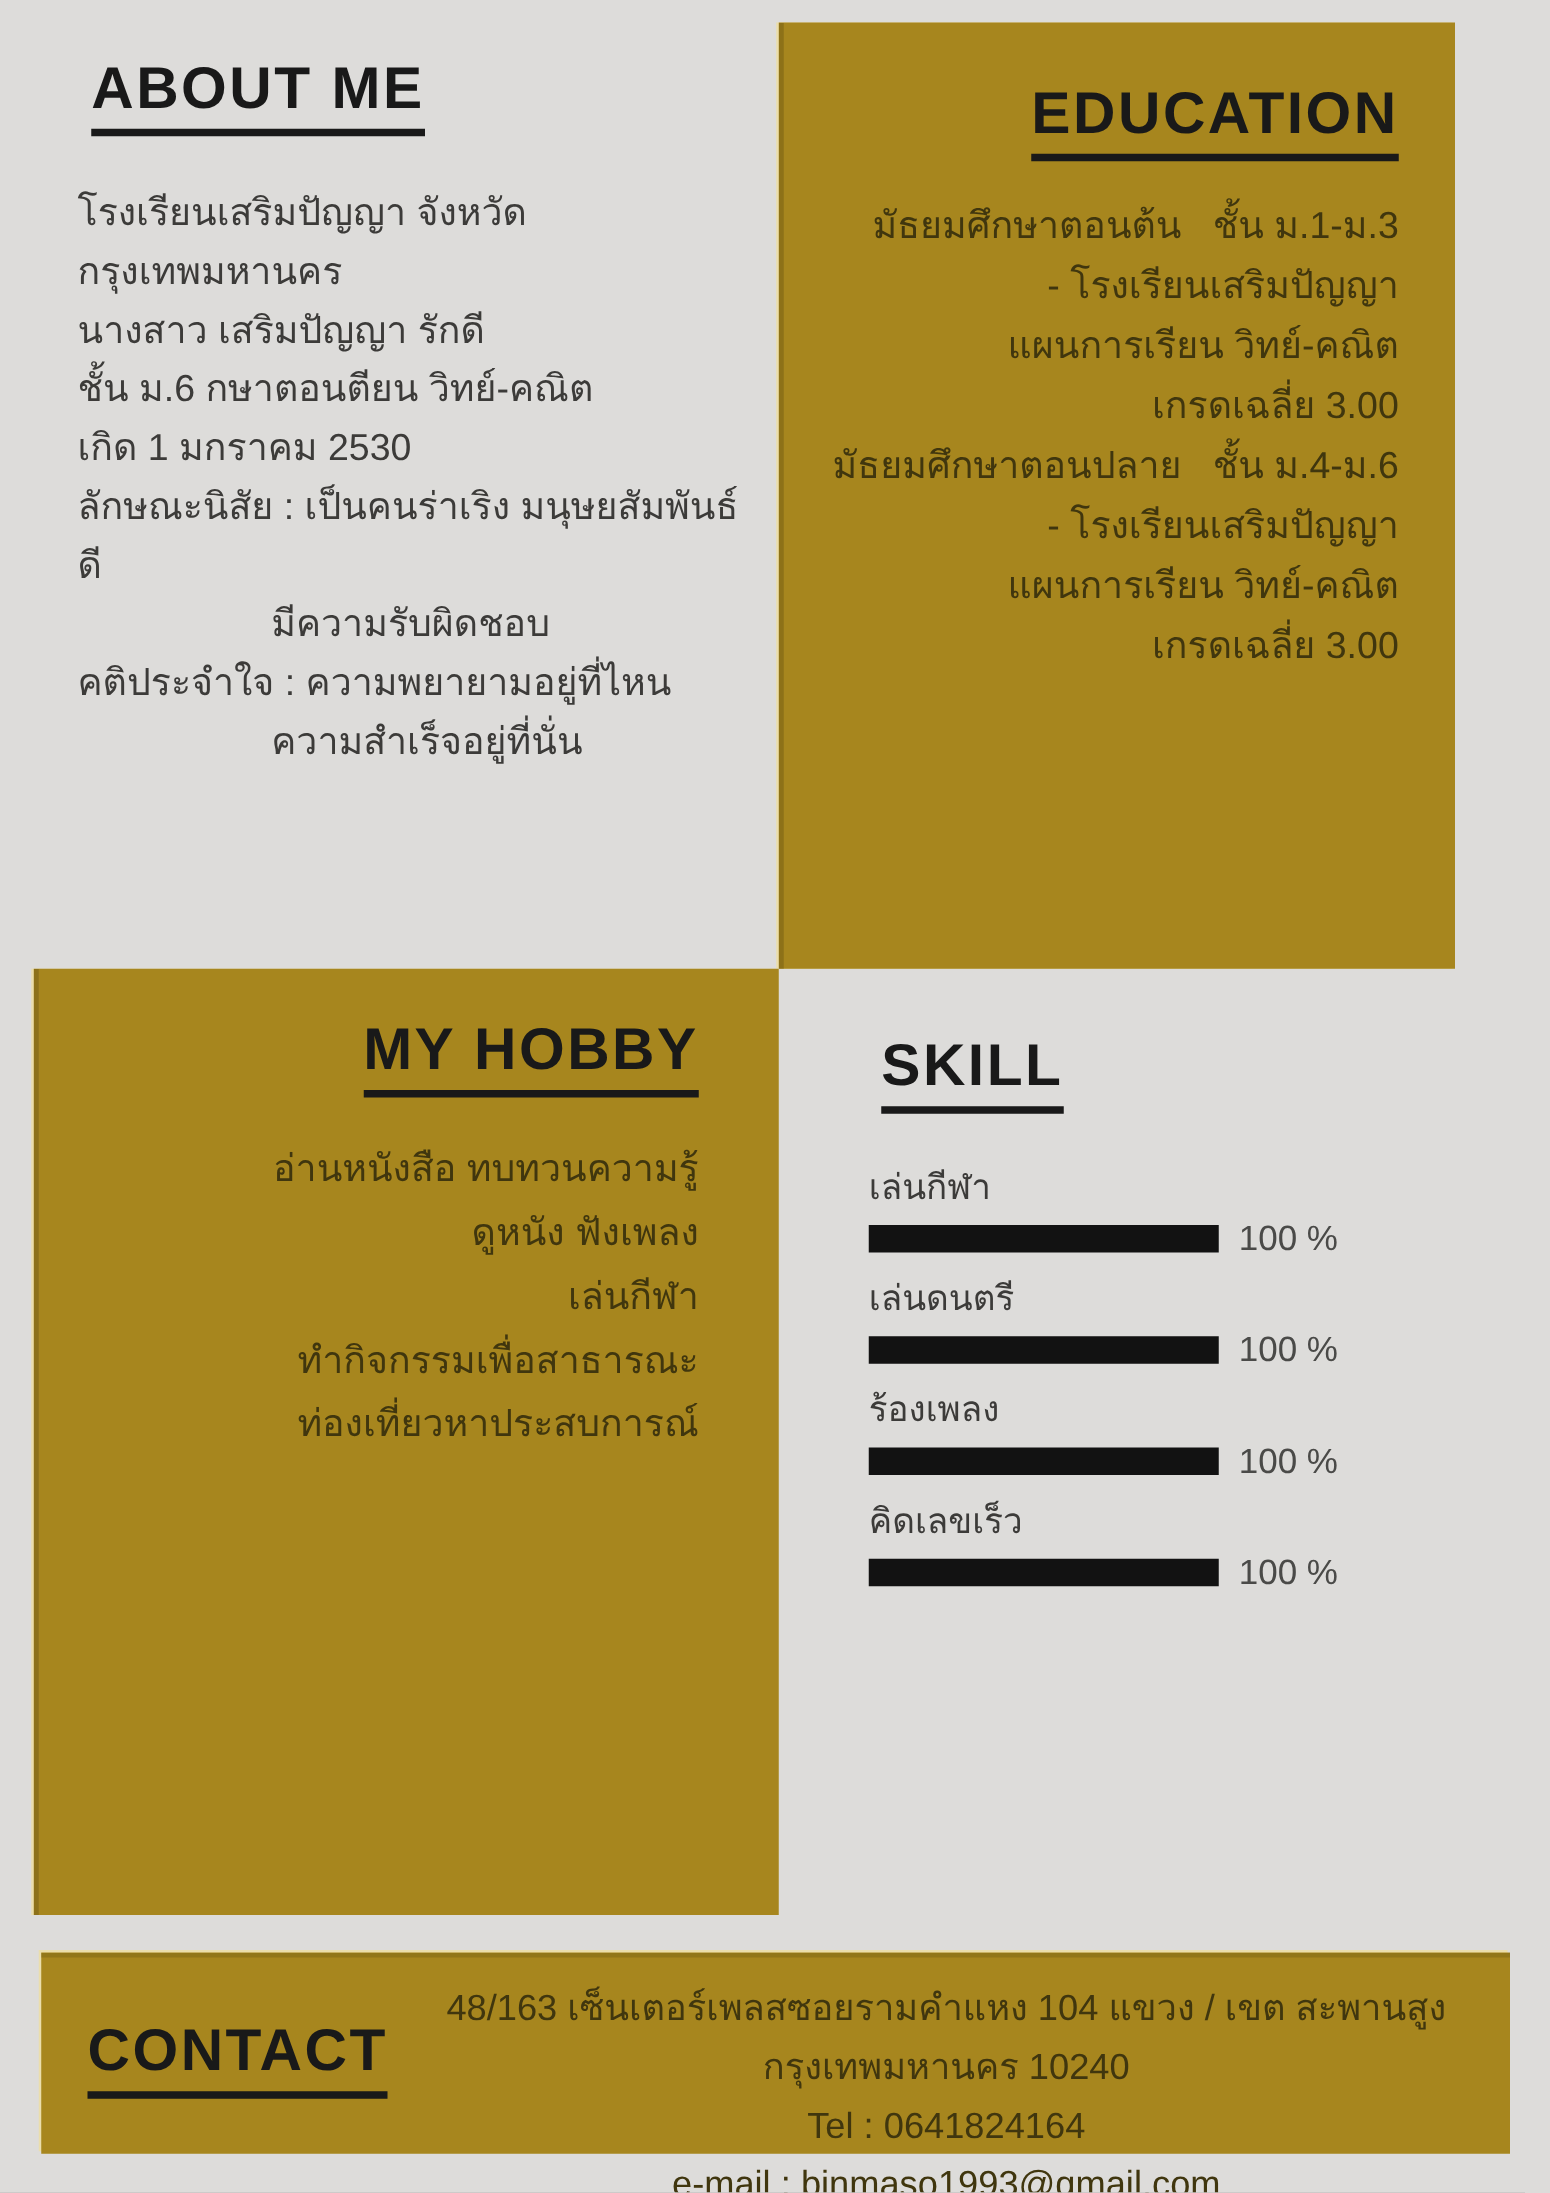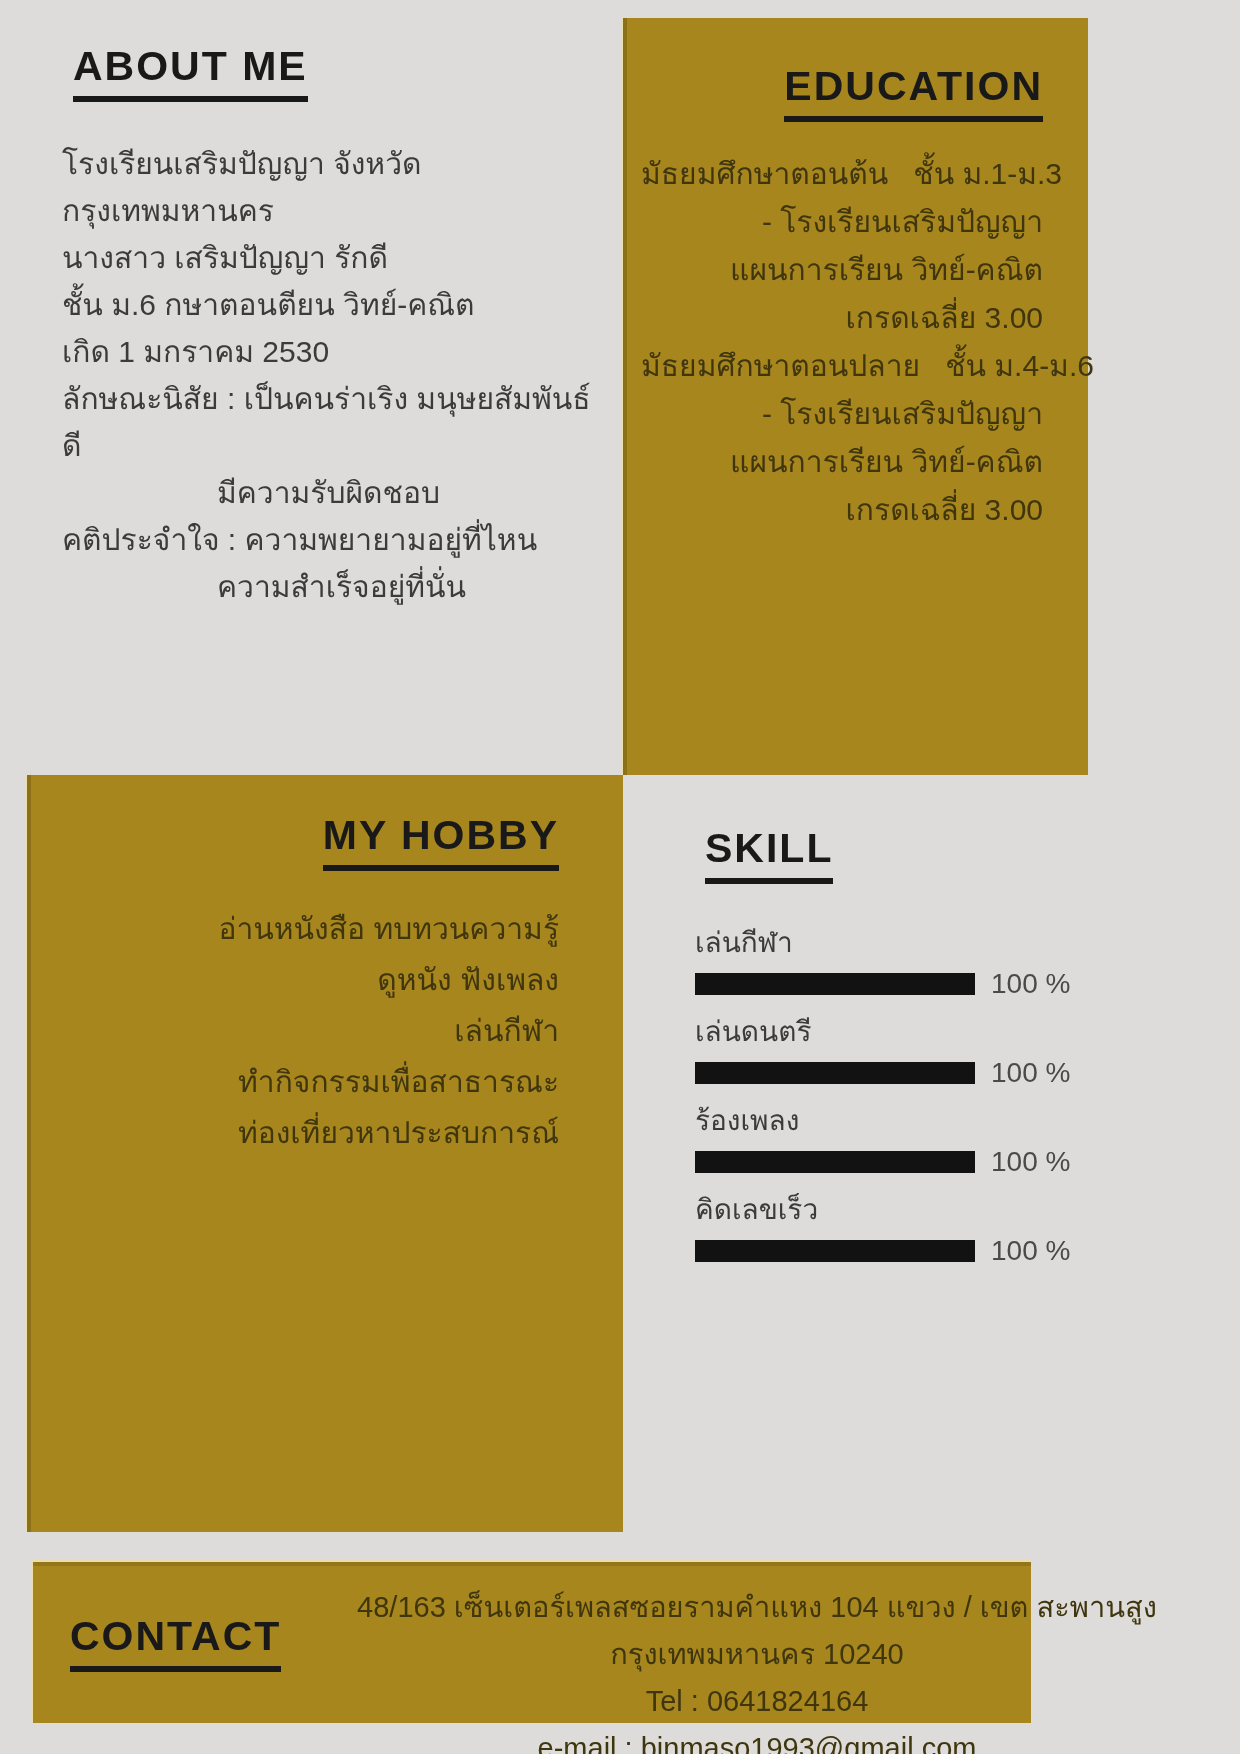--- a/index.html
+++ b/index.html
@@ -25,56 +25,56 @@
     background:var(--gold,#a7861e);
   }
   .gold-block.edge-left{
     box-shadow:-2px 0 0 rgba(236,222,166,.9), inset 4px 0 0 rgba(110,88,18,.45);
   }
   .gold-block.edge-top{
     box-shadow:-2px -2px 0 rgba(236,222,166,.9), inset 0 4px 0 rgba(110,88,18,.35);
   }
   h2.sec-title{
     display:inline-block;
-    font-size:41px;
+    font-size:47px;
     font-weight:700;
     letter-spacing:2px;
     color:var(--ink,#191919);
     border-bottom:6px solid var(--ink,#191919);
     padding-bottom:7px;
     line-height:1.1;
     white-space:nowrap;
   }
   
   .about{position:absolute;left:62px;top:44px;width:548px;}
   .about .sec-title{margin-left:11px;}
   .about-lines{margin-top:38px;font-size:30px;line-height:47px;color:var(--thaigray,#3c3b39);}
   .about-lines .line.indented{padding-left:155px;}
   
-  .edu-block{left:623px;top:18px;width:465px;height:757px;}
+  .edu-block{left:623px;top:18px;width:541px;height:757px;}
   .edu-inner{padding:46px 45px 0 18px;text-align:right;}
   .edu-inner .sec-title{margin-bottom:28px;}
   .edu-lines{font-size:30px;line-height:48px;color:var(--thaigold,#40360e);}
   .edu-lines .line{white-space:pre;}
   
   .hobby-block{left:27px;top:775px;width:596px;height:757px;}
   .hobby-inner{padding:38px 64px 0 18px;text-align:right;margin-left:42px;}
   .hobby-inner .sec-title{margin-bottom:32px;}
   .hobby-lines{font-size:30px;line-height:51px;color:var(--thaigold,#40360e);}
   
   .skill{position:absolute;left:695px;top:826px;width:440px;}
   .skill .sec-title{margin-left:10px;margin-bottom:44px;}
   .skill-row{margin-bottom:17px;}
   .skill-label{font-size:28px;line-height:30px;color:var(--thaigray,#3c3b39);margin-bottom:10px;}
   .bar-row{display:flex;align-items:center;gap:16px;}
   .bar-track{width:280px;height:22px;background:transparent;}
   .bar-fill{height:100%;background:var(--bar,#121212);}
   .skill-pct{font-size:28px;color:#4a4a48;white-space:nowrap;}
   
-  .contact-bar{left:33px;top:1562px;width:998px;height:161px;}
+  .contact-bar{left:33px;top:1562px;width:1175px;height:161px;}
   .contact-bar .sec-title{position:absolute;left:37px;top:52px;}
   .contact-lines{
     position:absolute;left:273px;top:22px;width:902px;
     text-align:center;font-size:29px;line-height:47px;
     color:var(--thaigold,#40360e);
   }
 </style>
 </head>
 <body>
 

